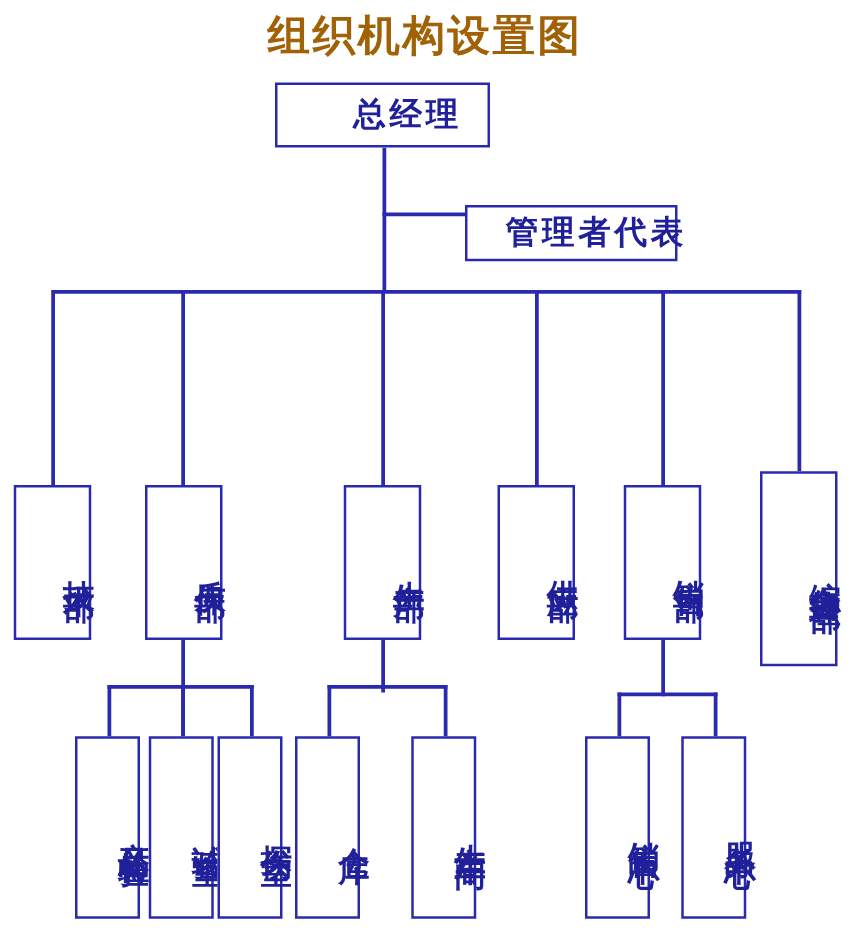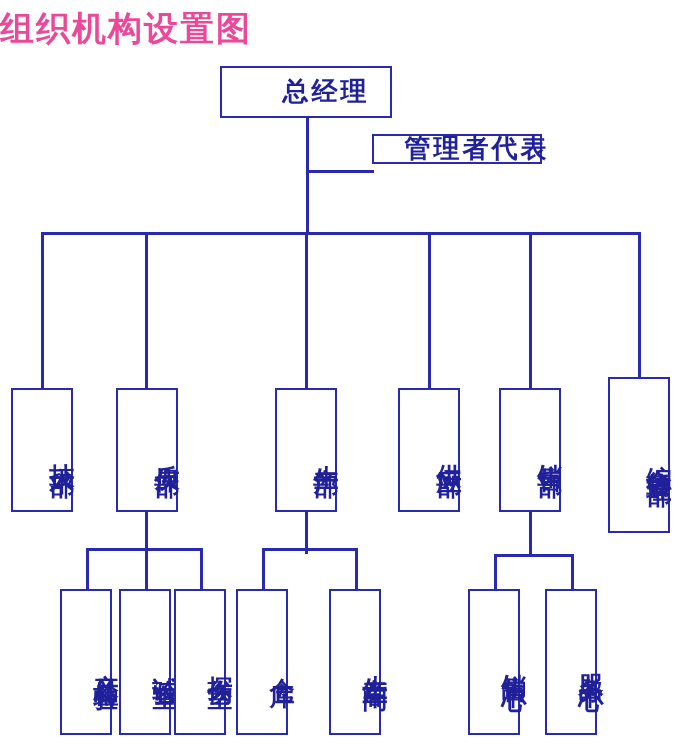--- a/index.html
+++ b/index.html
@@ -21,24 +21,25 @@
     top: 0;
     width: 680px;
     height: 752px;
   }
 
   #title {
     position: absolute;
     left: 0;
     top: 6px;
     width: 680px;
+    text-align: center;
     font-size: 34px;
     font-weight: bold;
     letter-spacing: 2px;
-    color: #ec4899;
+    color: #a16207;
     font-family: "Liberation Serif", "DejaVu Serif", serif;
   }
 
   .node {
     position: absolute;
     box-sizing: border-box;
     border: 2px solid #2a2ab0;
     background: #ffffff;
     color: #20209a;
     display: flex;
@@ -87,21 +88,21 @@
   <div id="title">组织机构设置图</div>
 
   <div class="node horiz" style="left:220px; top:66px; width:172px; height:52px;">
     <span class="label">总经理</span>
   </div>
 
   <div class="line v" style="left:306px; top:118px; height:116px;"></div>
 
   <div class="line h" style="left:306px; top:170px; width:68px;"></div>
 
-  <div class="node horiz" style="left:372px; top:134px; width:170px; height:30px;">
+  <div class="node horiz" style="left:372px; top:164px; width:170px; height:45px;">
     <span class="label">管理者代表</span>
   </div>
 
   <div class="line h" style="left:43px; top:232px; width:598px;"></div>
 
   <div class="line v" style="left:41px; top:232px; height:156px;"></div>
   <div class="line v" style="left:145px; top:232px; height:156px;"></div>
   <div class="line v" style="left:305px; top:232px; height:156px;"></div>
   <div class="line v" style="left:428px; top:232px; height:156px;"></div>
   <div class="line v" style="left:529px; top:232px; height:156px;"></div>

